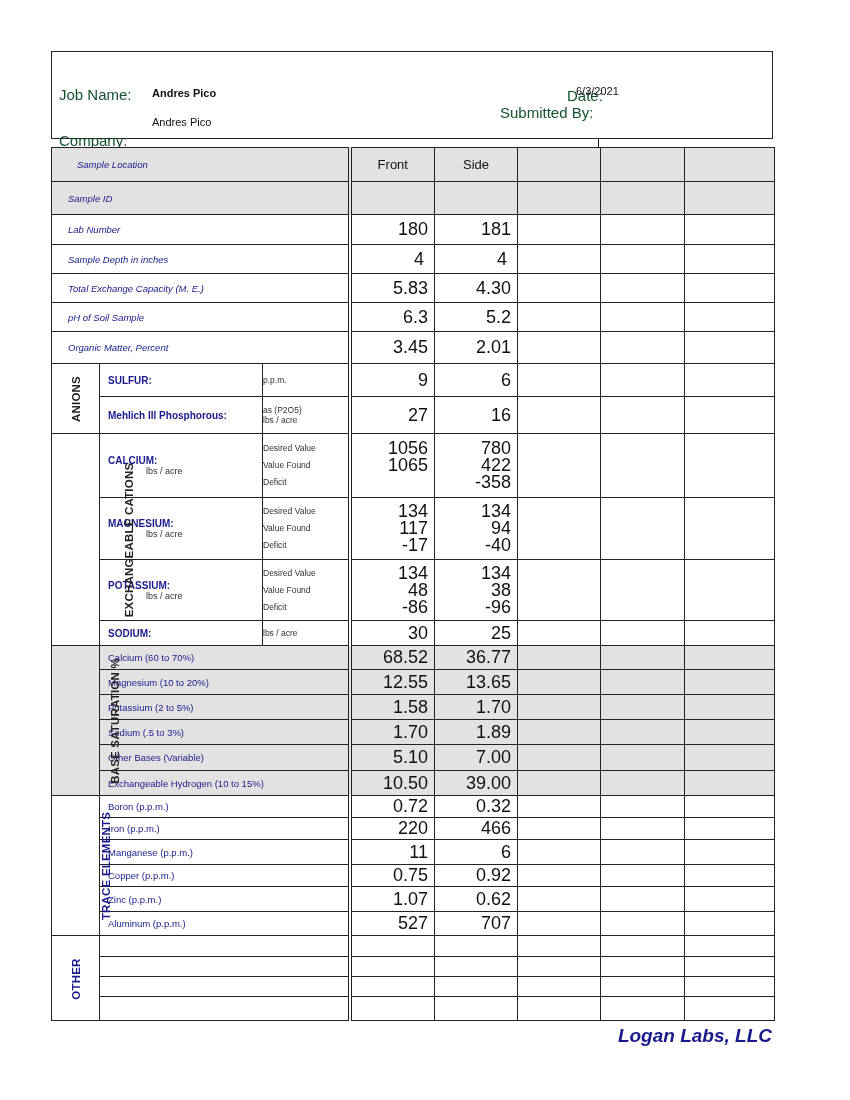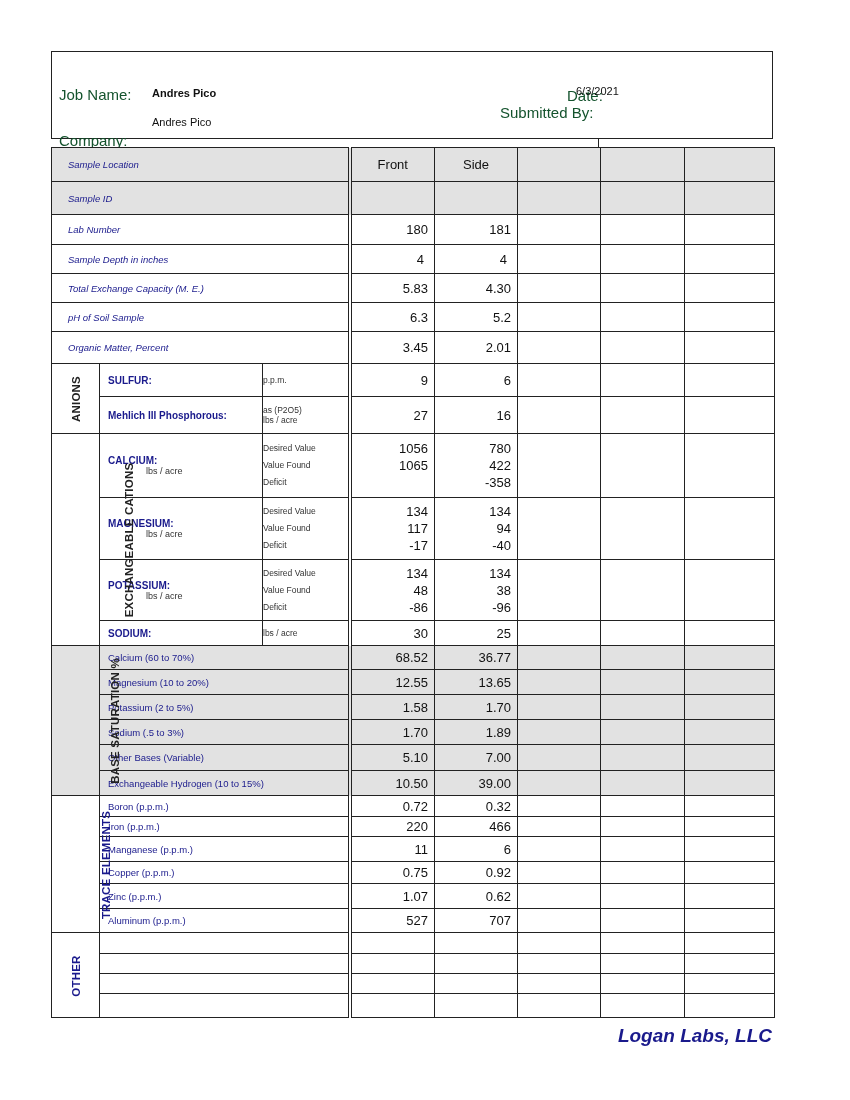--- a/index.html
+++ b/index.html
@@ -9,21 +9,21 @@
   #header .lbl { position:absolute; font-size:15px; color:#14532d; }
   #header .val { position:absolute; font-size:11px; color:#111; }
   #tick { position:absolute; left:598px; top:139px; width:1px; height:8px; background:#222; }
 
   table { position:absolute; left:51px; top:147px; border-collapse:collapse; table-layout:fixed; width:723px; }
   td { border:1.5px solid #222; padding:0; font-size:13px; color:#111; vertical-align:middle; }
   td.gap { border-right:4px double #222; }
   .g td { background:#e2e2e2; }
   .lab { font-size:9.5px; font-style:italic; color:#1a1a8c; padding-left:16px; }
   .lab2 { font-size:9.5px; color:#1a1a8c; padding-left:8px; }
-  .num { text-align:right; padding-right:6px; font-size:13px; }
+  .num { text-align:right; padding-right:6px; font-size:18px; }
   .ctr { text-align:center; font-size:13px; }
   .elem { font-size:10px; font-weight:bold; color:#1a1a8c; padding-left:8px; }
   .sub { font-size:9px; color:#333; padding-left:46px; }
   .unit { font-size:8.5px; color:#333; }
   .multi div { height:17px; line-height:17px; }
   .side { text-align:center; padding:0; }
   .side span { display:inline-block; transform:rotate(-90deg); white-space:nowrap; font-weight:bold; font-size:11.5px; color:#222; font-family:"Liberation Sans", sans-serif; letter-spacing:0.2px; }
   #footer { position:absolute; right:78px; top:1025px; font-size:19px; font-weight:bold; font-style:italic; color:#1a1a8c; }
 </style>
 </head>
@@ -47,21 +47,21 @@
       <col style="width:87px">
     <col style="width:85px">
       <col style="width:83px">
       <col style="width:83px">
       <col style="width:84px">
       <col style="width:90px">
   </colgroup>
 
   <tbody>
       <tr class="g" style="height:34px">
-    <td colspan="3" class="lab gap" style="padding-left:16px">Sample Location</td>
+    <td colspan="3" class="lab gap" style="padding-left:25px">Sample Location</td>
     <td class="ctr">Front</td>
     <td class="ctr">Side</td>
     <td></td>
         <td></td>
         <td></td>
   </tr>
   <tr class="g" style="height:33px">
     <td colspan="3" class="lab gap">Sample ID</td>
     <td></td>
         <td></td>

